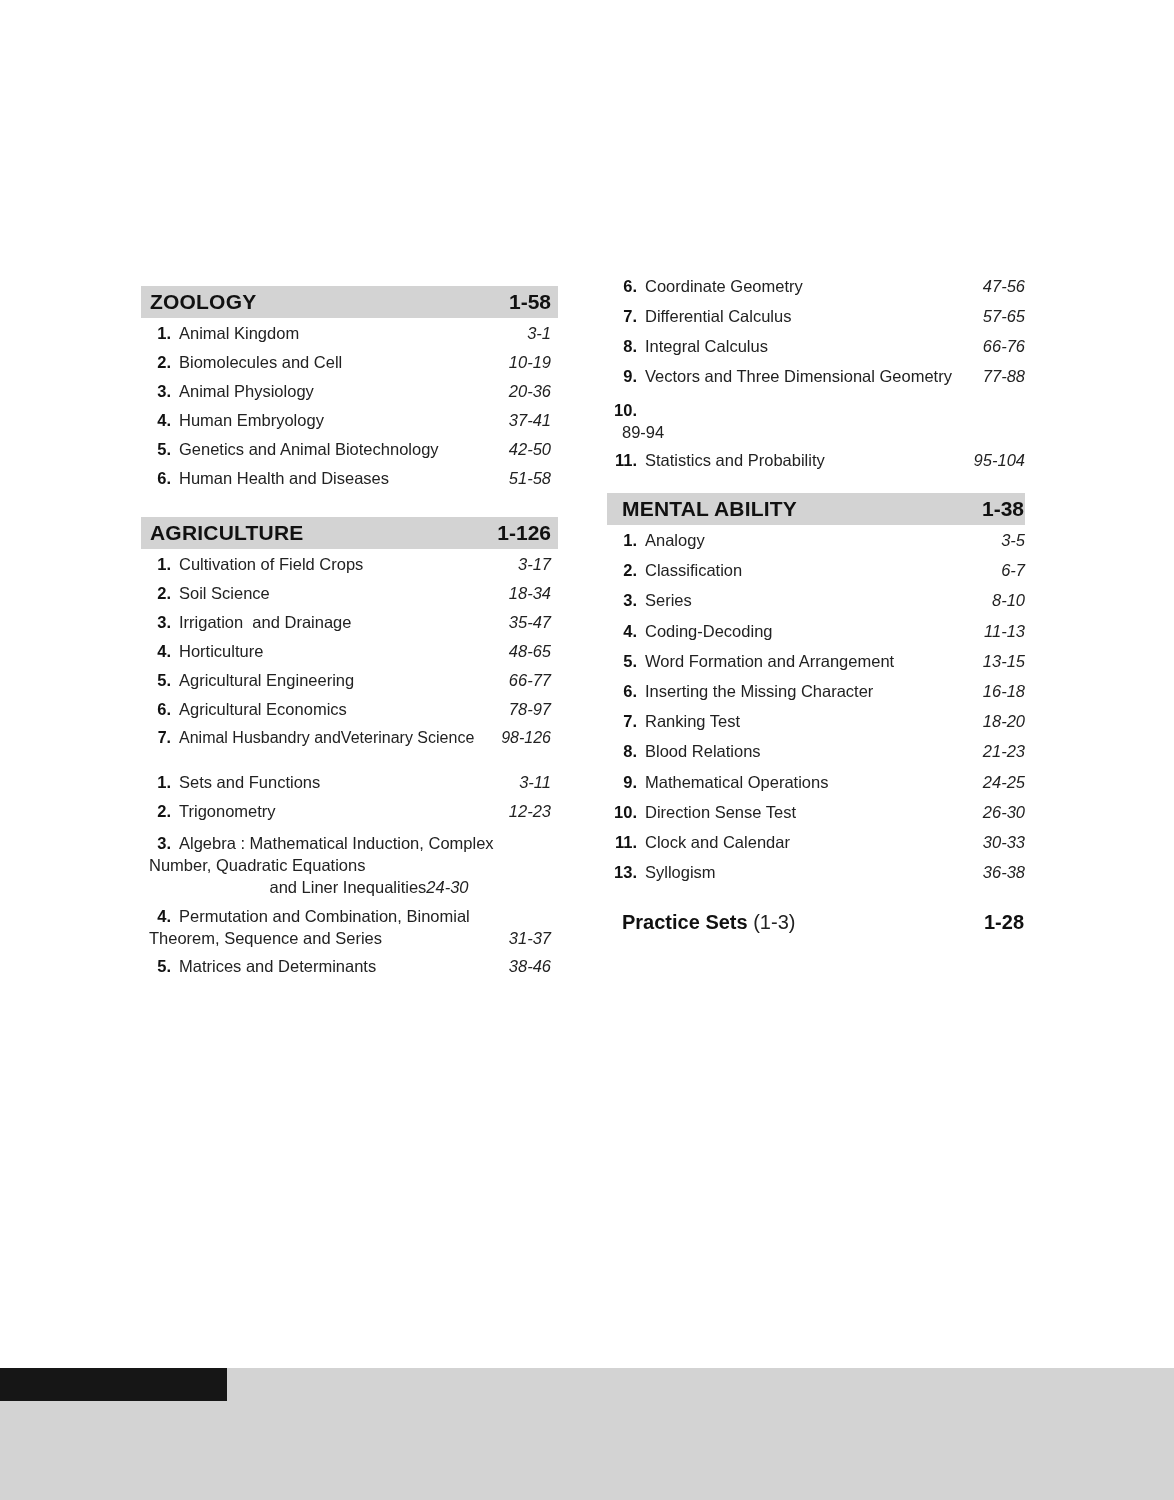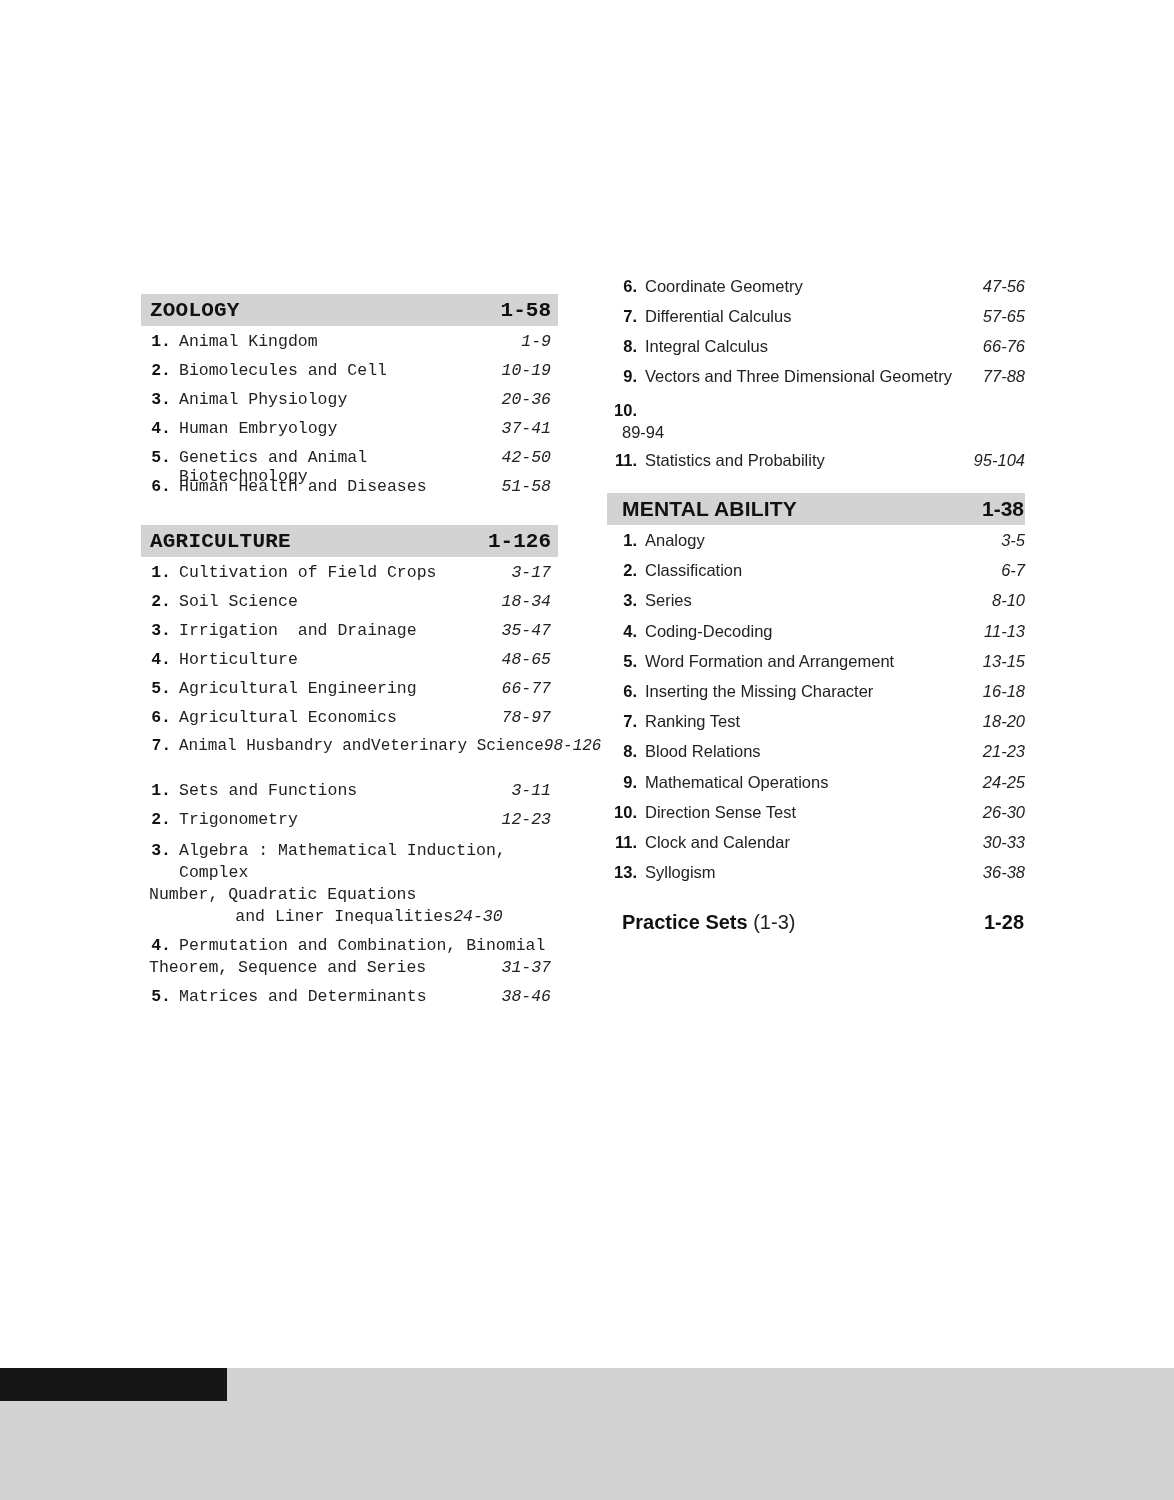--- a/index.html
+++ b/index.html
@@ -1,21 +1,21 @@
 <!DOCTYPE html>
 <html><head>
 <meta charset="utf-8">
 <style>
   html, body { margin:0; padding:0; }
   body {
     width:1174px; height:1500px; position:relative; background:#ffffff;
     font-family:"Liberation Sans", "DejaVu Sans", sans-serif; color:#1a1a1a; overflow:hidden;
   }
   .col { position:absolute; }
-  .col-left { left:141px; top:294px; width:417px;font-family:Liberation Mono, monospace; }
+  .col-left { left:141px; top:286px; width:417px; }
   .col-right { left:607px; top:277px; width:418px; }
   .sec-header {
     background:#d3d3d3; height:32px; display:flex; justify-content:space-between; align-items:center;
     padding:0 7px 0 9px; font-weight:bold; font-size:21px; color:#111;
   }
   .sec-title { letter-spacing:0.2px; }
   .entry {
     display:flex; align-items:baseline; font-size:16.5px; color:#222; position:relative;
   }
   .entry .num { font-weight:bold; width:38px; text-align:right; padding-right:8px; box-sizing:border-box; flex:0 0 auto; color:#111; }
@@ -38,21 +38,21 @@
 <div class="col col-left">
 
   <div class="sec-header">
     <span class="sec-title">ZOOLOGY</span>
     <span>1-58</span>
   </div>
   <div style="height:6px"></div>
   <div class="entry" style="height:29px">
       <span class="num">1.</span>
       <span class="title">Animal Kingdom</span>
-      <span class="pages">1-9</span>
+      <span class="pages">3-1</span>
     </div>
   <div class="entry" style="height:29px">
       <span class="num">2.</span>
       <span class="title">Biomolecules and Cell</span>
       <span class="pages">10-19</span>
     </div>
   <div class="entry" style="height:29px">
       <span class="num">3.</span>
       <span class="title">Animal Physiology</span>
       <span class="pages">20-36</span>

